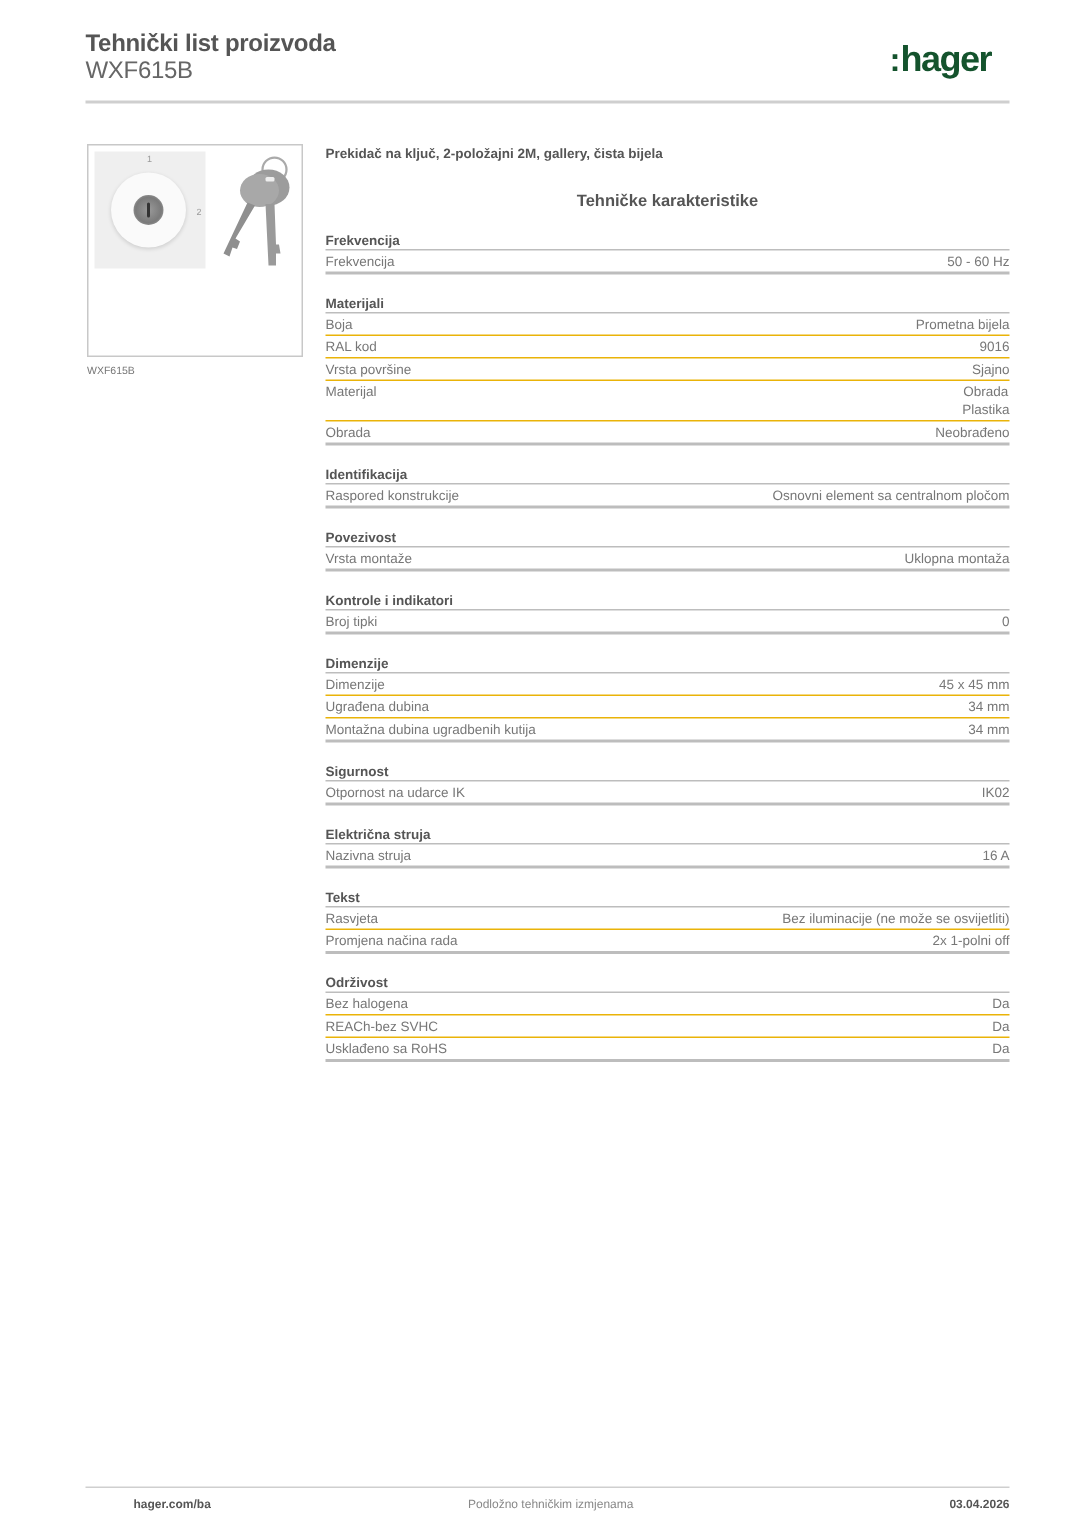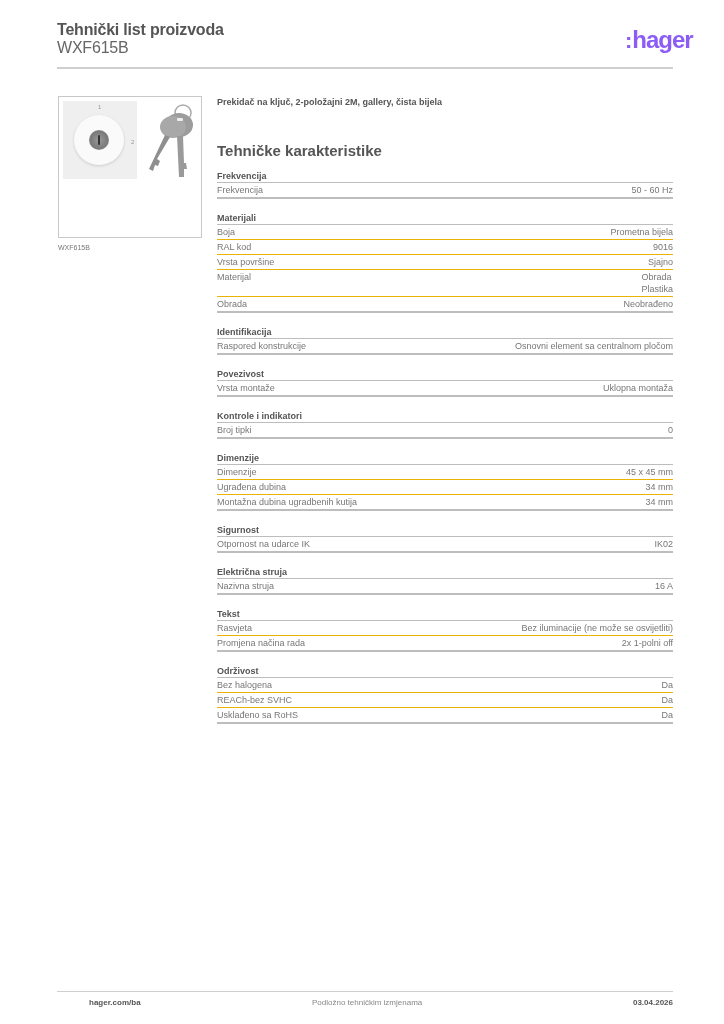--- a/index.html
+++ b/index.html
@@ -1,41 +1,41 @@
 <!DOCTYPE html>
 <html><head>
 <meta charset="utf-8">
 <style>
   html, body { margin: 0; padding: 0; background: #ffffff; }
   body { width: 724px; height: 1024px; position: relative; overflow: hidden;
          font-family: "Liberation Sans", "DejaVu Sans", sans-serif; color: #555; }
   .header-title { position: absolute; left: 57px; top: 21px; font-size: 16px; font-weight: bold; color: #555; letter-spacing: -0.2px; }
   .header-sub { position: absolute; left: 57px; top: 39px; font-size: 16px; color: #666; letter-spacing: -0.2px; }
-  .logo { position: absolute; left: 593px; top: 28px; font-size: 24px; font-weight: bold; color: #8b5cf6; letter-spacing: -1px; line-height: 1; margin-left: 32px; }
+  .logo { position: absolute; left: 593px; top: 28px; font-size: 24px; font-weight: bold; color: #14532d; letter-spacing: -1px; line-height: 1; }
   .logo .colon { font-size: 22px; margin-right: 1px; }
   .hr-top { position: absolute; left: 57px; top: 67px; width: 616px; height: 2px; background: #cfcfcf; }
 
   .img-box { position: absolute; left: 58px; top: 96px; width: 142px; height: 140px; border: 1px solid #c8c8c8; background: #fff; }
   .plate { position: absolute; left: 4px; top: 4px; width: 74px; height: 78px; background: #efefef; }
   .plate .n1 { position: absolute; left: 35px; top: 3px; font-size: 6px; color: #999; }
   .plate .n2 { position: absolute; left: 68px; top: 38px; font-size: 6px; color: #999; }
   .ring { position: absolute; left: 11px; top: 14px; width: 50px; height: 50px; border-radius: 50%; background: #fafafa; box-shadow: 0 1px 3px rgba(0,0,0,0.15); }
   .cyl { position: absolute; left: 15px; top: 15px; width: 20px; height: 20px; border-radius: 50%; background: radial-gradient(circle, #9a9a9a 0%, #7a7a7a 60%, #b5b5b5 100%); }
   .cyl::after { content: ""; position: absolute; left: 9px; top: 5px; width: 2px; height: 10px; background: #333; border-radius: 1px; }
   .keys { position: absolute; left: 84px; top: 6px; width: 58px; height: 78px; }
   .img-caption { position: absolute; left: 58px; top: 244px; font-size: 7px; color: #777; }
 
   .content { position: absolute; left: 217px; top: 96px; width: 456px; }
   .product-title { font-size: 9px; font-weight: bold; color: #555; margin: 0; height: 13px; line-height: 13px; }
-  .tech-heading { font-size: 15px; font-weight: bold; color: #555; margin-top: 35px; height: 13px; line-height: 13px; }
+  .tech-heading { font-size: 11px; font-weight: bold; color: #555; margin-top: 19px; height: 13px; line-height: 13px; text-align: center; }
   .section { margin-top: 13px; }
   .section:first-of-type { margin-top: 13px; }
   .section-title { font-size: 9px; font-weight: bold; color: #555; height: 12px; line-height: 12px; border-bottom: 1px solid #bdbdbd; padding-bottom: 0; }
   .row { display: flex; justify-content: space-between; font-size: 9px; color: #777; line-height: 12px; padding: 1px 0 1px 0; border-bottom: 1px solid #eab308; }
-  .row .v { text-align: left; padding-left: 46px; }
+  .row .v { text-align: center; padding-left: 46px; }
   .row:last-child { border-bottom: 2px solid #bdbdbd; }
 
   .hr-bottom { position: absolute; left: 57px; top: 991px; width: 616px; height: 1px; background: #cfcfcf; }
   .footer-left { position: absolute; left: 57px; top: 998px; font-size: 8px; font-weight: bold; color: #555; padding-left: 32px; }
   .footer-center { position: absolute; left: 312px; top: 998px; font-size: 8px; color: #888; }
   .footer-right { position: absolute; right: 51px; top: 998px; font-size: 8px; font-weight: bold; color: #555; }
 </style>
 </head>
 <body>
 

